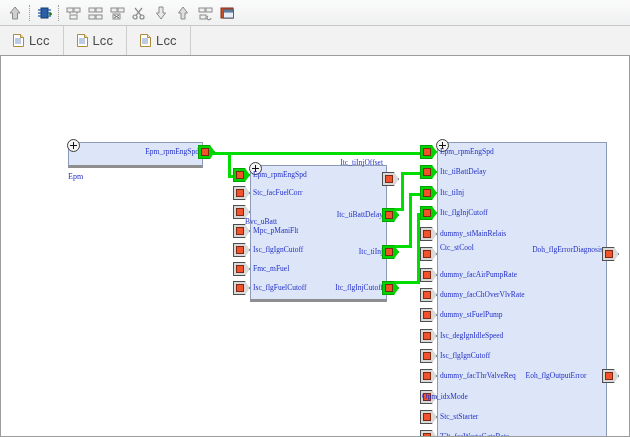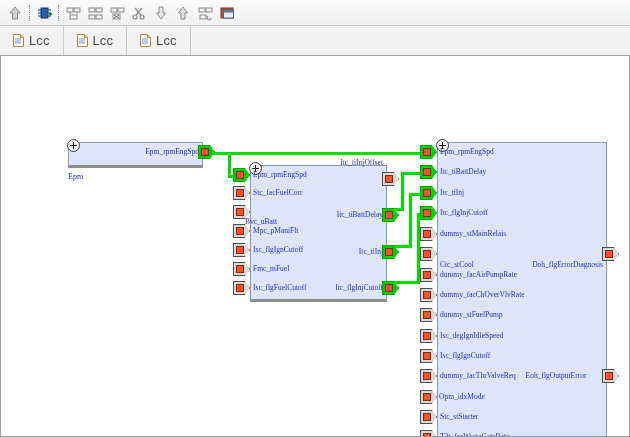--- a/index.html
+++ b/index.html
@@ -466,21 +466,21 @@
       <div class="port" style="left:419px; top:171px;">
           <span class="pshape"></span>
           <span class="pdot"></span>
         </div>
       <div class="plabel" style="left:439px; top:173px;">dummy_stMainRelais</div>
 
       <div class="port" style="left:419px; top:191px;">
           <span class="pshape"></span>
           <span class="pdot"></span>
         </div>
-      <div class="plabel" style="left:439px; top:204px;">Ctc_stCool</div>
+      <div class="plabel" style="left:439px; top:187px;">Ctc_stCool</div>
 
       <div class="port" style="left:419px; top:212px;">
           <span class="pshape"></span>
           <span class="pdot"></span>
         </div>
       <div class="plabel" style="left:439px; top:214px;">dummy_facAirPumpRate</div>
 
       <div class="port" style="left:419px; top:232px;">
           <span class="pshape"></span>
           <span class="pdot"></span>
@@ -508,35 +508,35 @@
       <div class="port" style="left:419px; top:313px;">
           <span class="pshape"></span>
           <span class="pdot"></span>
         </div>
       <div class="plabel" style="left:439px; top:315px;">dummy_facThrValveReq</div>
 
       <div class="port" style="left:419px; top:334px;">
           <span class="pshape"></span>
           <span class="pdot"></span>
         </div>
-      <div class="plabel" style="left:438px; top:336px;">Opm_idxMode</div>
+      <div class="plabel" style="left:421px; top:336px;">Opm_idxMode</div>
 
       <div class="port" style="left:419px; top:354px;">
           <span class="pshape"></span>
           <span class="pdot"></span>
         </div>
       <div class="plabel" style="left:439px; top:356px;">Stc_stStarter</div>
 
       <div class="port" style="left:419px; top:374px;">
           <span class="pshape"></span>
           <span class="pdot"></span>
         </div>
       <div class="plabel" style="left:439px; top:376px;">T2t_facWasteGateRate</div>
 
-      <div class="plabel right" style="left:500px; top:204px; width:102px;">Doh_flgErrorDiagnosis</div>
+      <div class="plabel right" style="left:500px; top:189px; width:102px;">Doh_flgErrorDiagnosis</div>
       <div class="port" style="left:601px; top:191px;">
           <span class="pshape"></span>
           <span class="pdot"></span>
         </div>
 
       <div class="plabel right" style="left:504px; top:315px; width:102px;text-align:center;">Eoh_flgOutputError</div>
       <div class="port" style="left:601px; top:313px;">
           <span class="pshape"></span>
           <span class="pdot"></span>
         </div>

